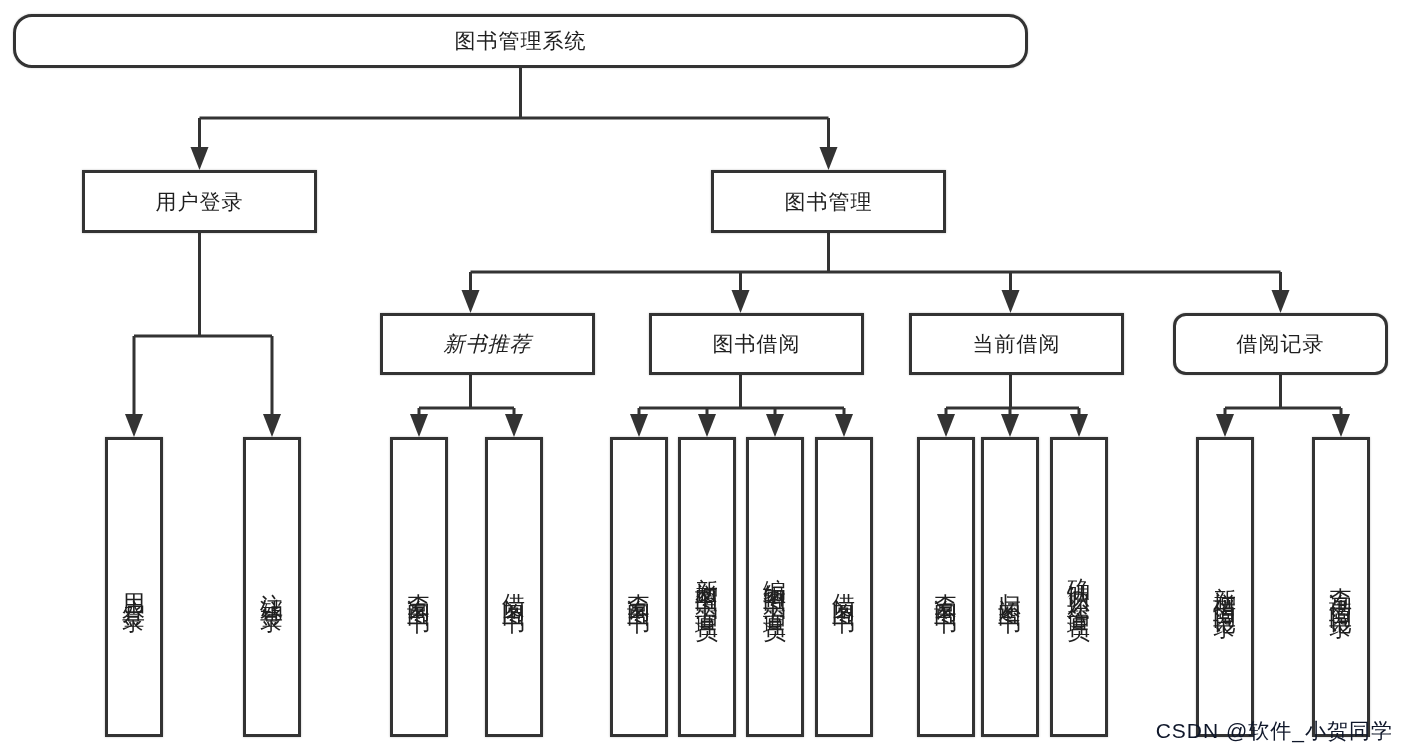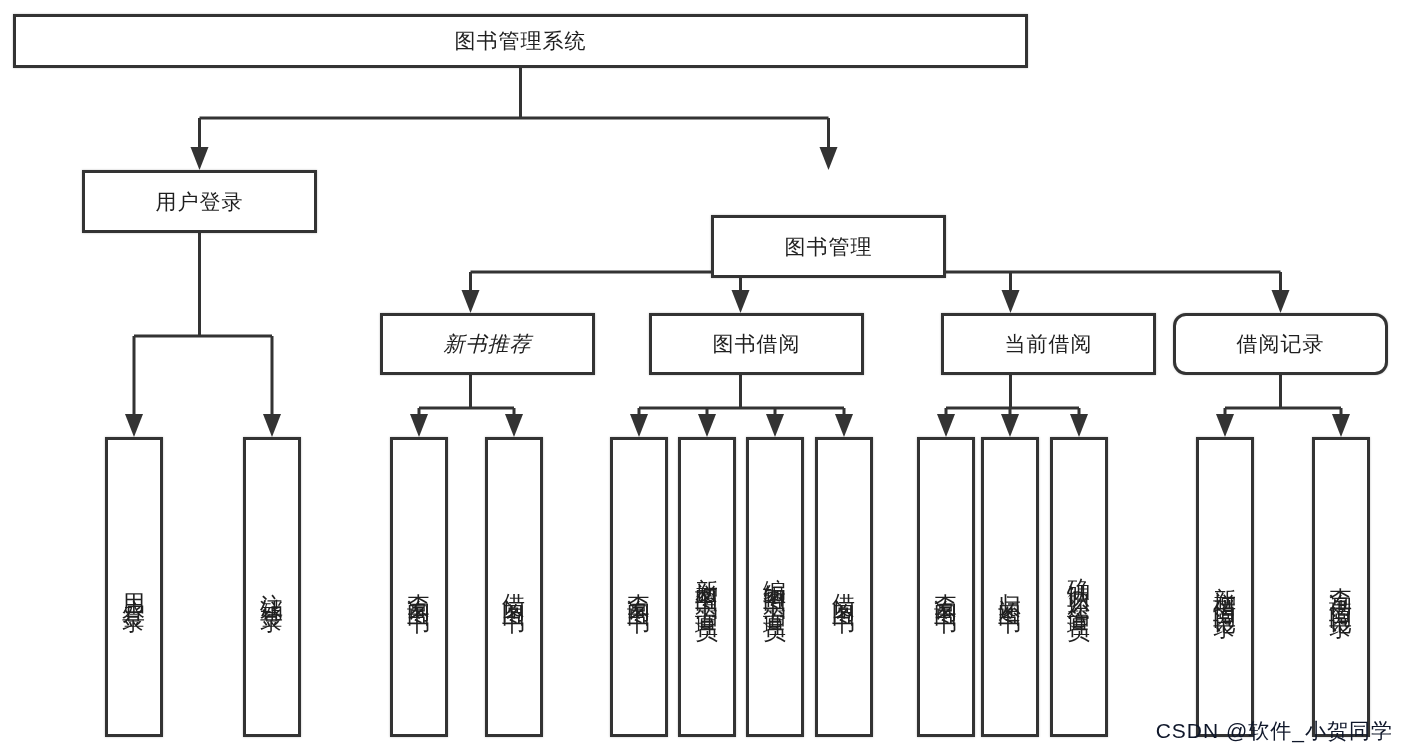--- a/index.html
+++ b/index.html
@@ -25,27 +25,27 @@
     border: 3px solid #333333;
     display: flex;
     align-items: center;
     justify-content: center;
     color: #1f1f1f;
     font-size: 21px;
     letter-spacing: 1px;
     box-shadow: 0 0 2px rgba(0,0,0,0.25);
     z-index: 2;
   }
-  .node.h-root   { left: 13px;  top: 14px;  width: 1015px; height: 54px; }
+  .node.h-root   { left: 13px;  top: 14px;  width: 1015px; height: 54px; border-radius: 19px; }
   .node.h-l2a    { left: 82px;  top: 170px; width: 235px;  height: 63px; }
-  .node.h-l2b    { left: 711px; top: 170px; width: 235px;  height: 63px; margin-top: 45px; }
+  .node.h-l2b    { left: 711px; top: 170px; width: 235px;  height: 63px; }
   .node.h-l3     { top: 313px;  width: 215px; height: 62px; }
   .node.l3-1 { left: 380px; font-style: italic; }
   .node.l3-2 { left: 633px; margin-left: 16px; }
-  .node.l3-3 { left: 941px; }
+  .node.l3-3 { left: 909px; }
   .node.l3-4 { left: 1173px; border-radius: 13px; }
   .node.leaf {
     top: 437px; width: 58px; height: 300px;
     writing-mode: vertical-rl;
     text-orientation: mixed;
     font-size: 23px;
     letter-spacing: 6px;
     line-height: 52px;
   }
   .leaf-1  { left: 105px; }  .leaf-2  { left: 243px; }

